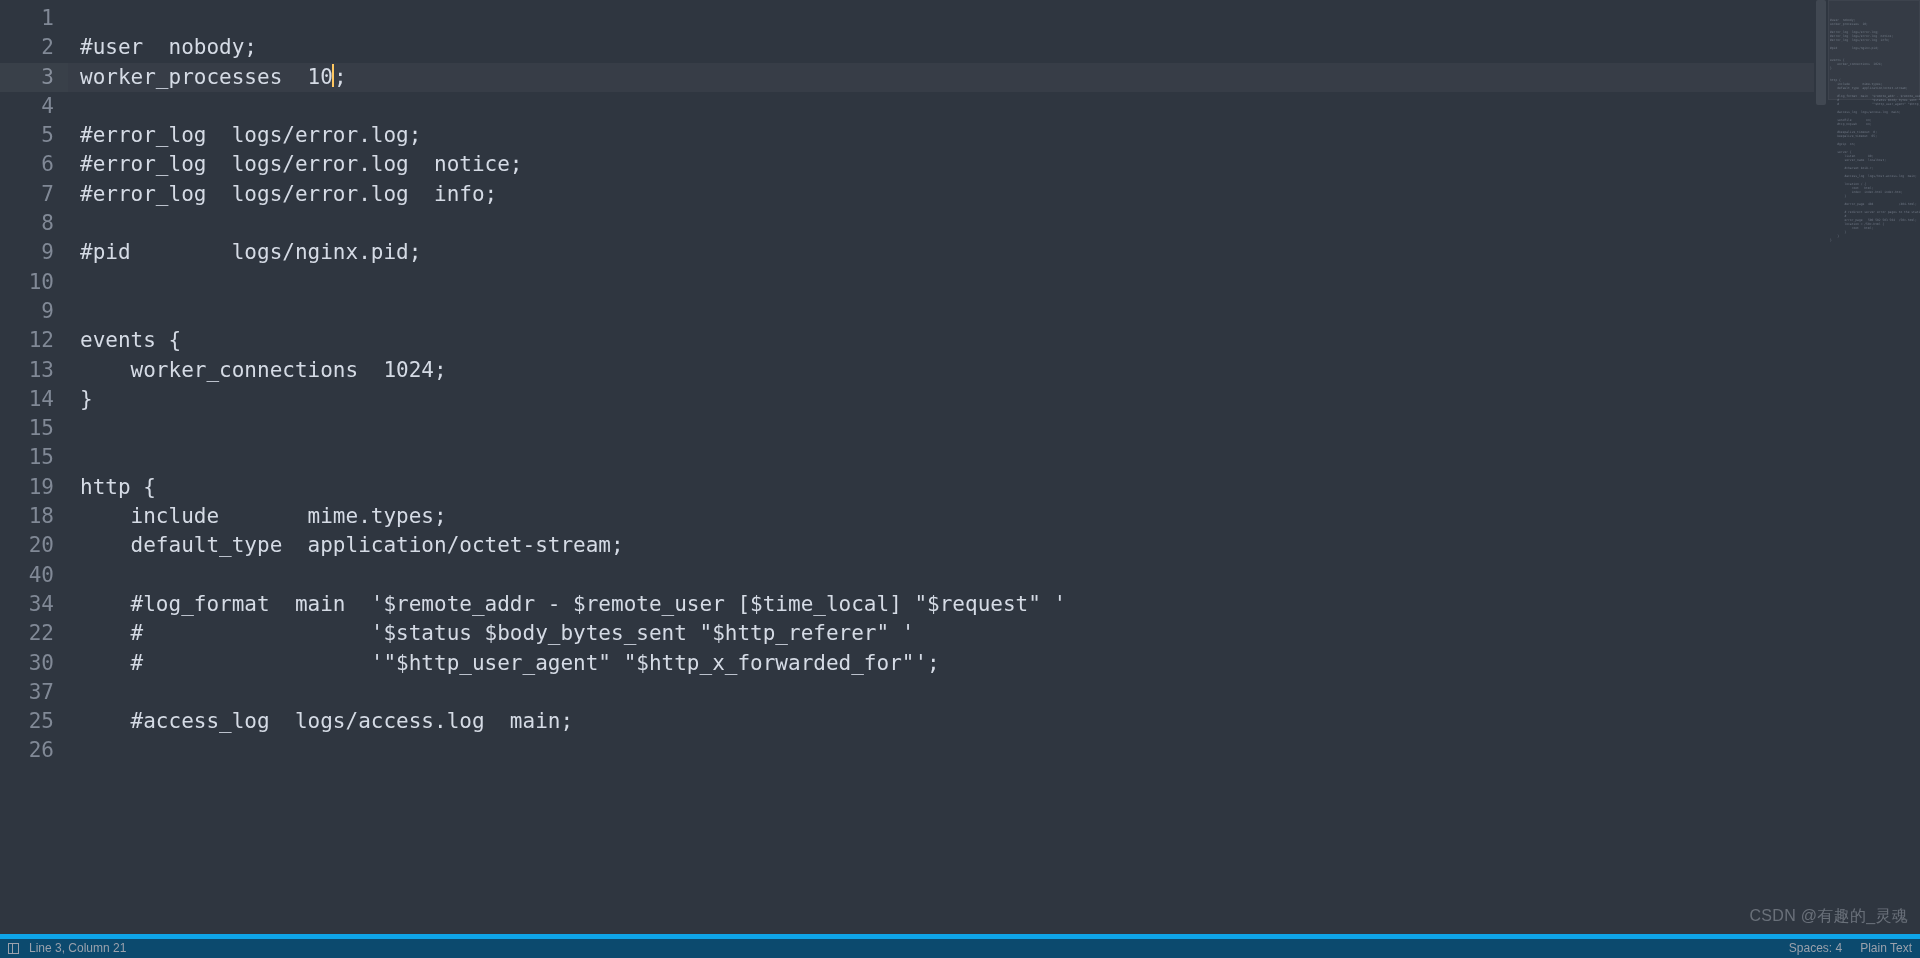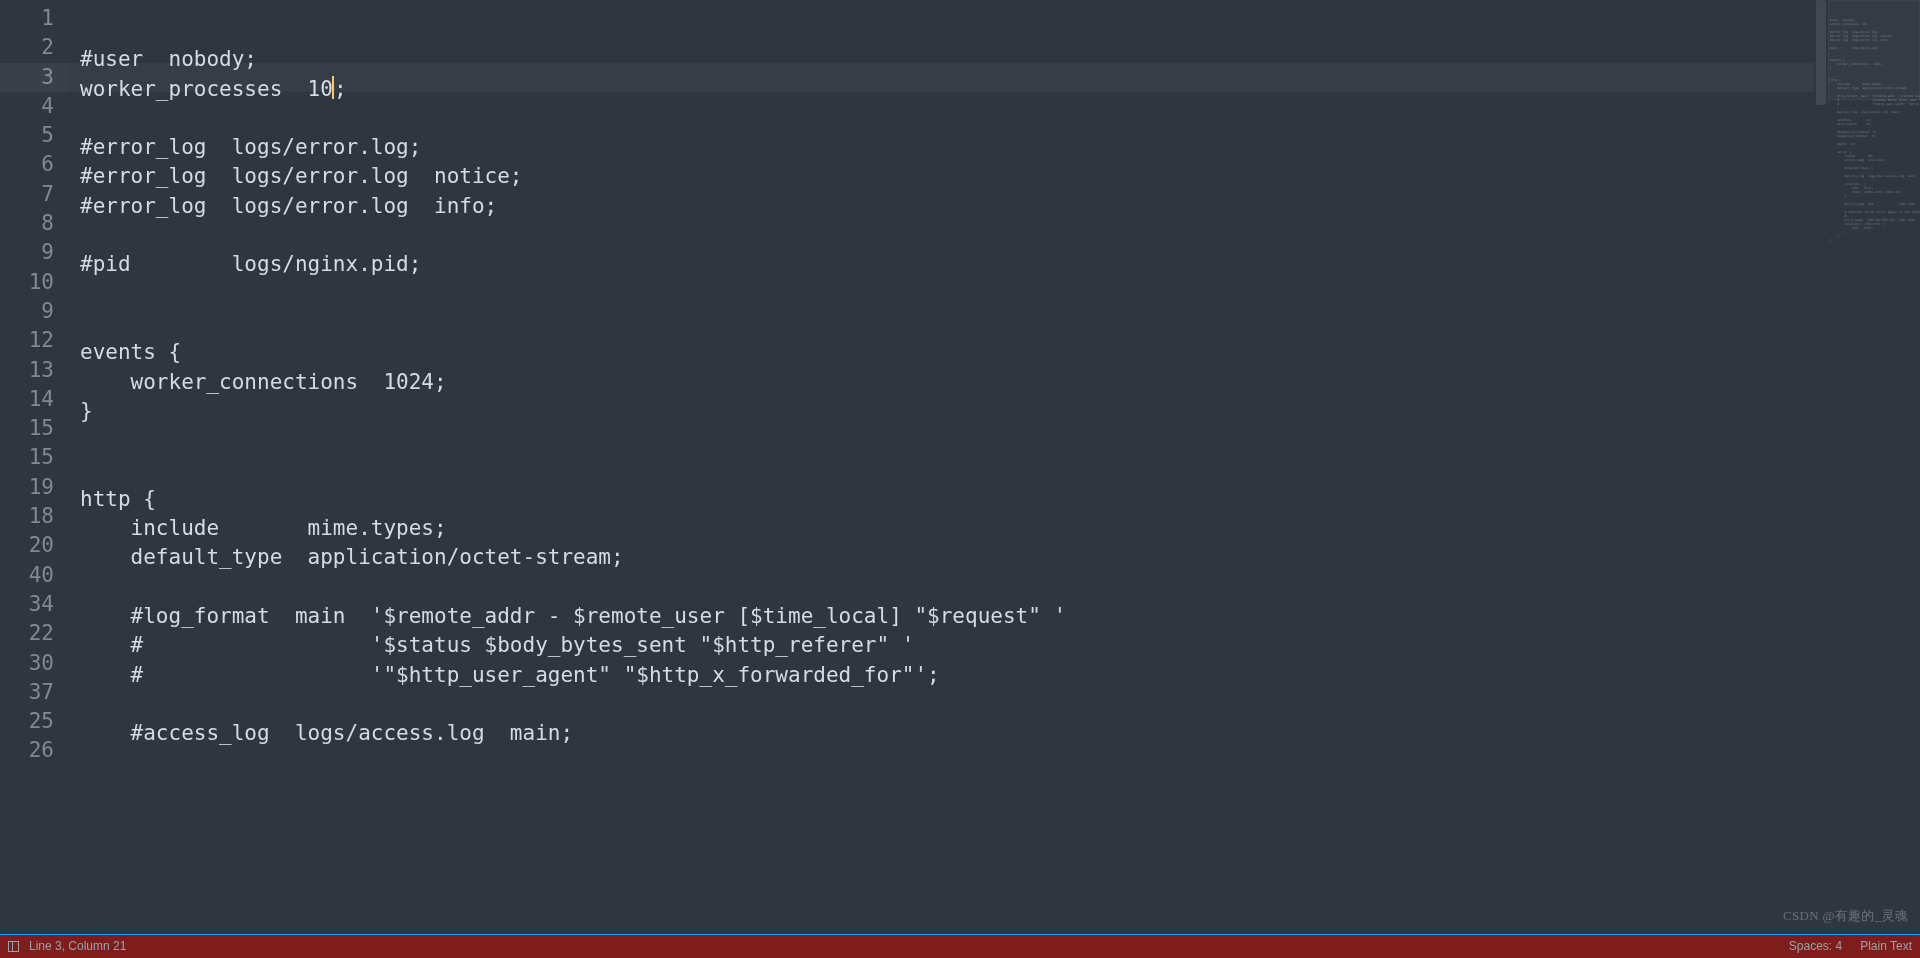--- a/index.html
+++ b/index.html
@@ -26,21 +26,21 @@
     flex: 0 0 auto;
     padding-top: 4px;
   }
   .gutter .ln {
     padding-right: 14px;
     height: 29.3px;
   }
   .code {
     flex: 1 1 auto;
     position: relative;
-    padding-top: 16px;
+    padding-top: 4px;
     white-space: pre;
     overflow: hidden;
   }
   
   .line-hl {
     position: absolute;
     left: 0; right: 0;
     height: 29.3px;
     background: rgba(255,255,255,0.04);
     z-index: 0;
@@ -100,22 +100,22 @@
     top: 0;
     height: 105px;
     background: rgba(200,205,215,0.12);
     border-radius: 2px;
   }
   
   .statusbar {
     position: absolute;
     left: 0; right: 0; bottom: 0;
     height: 24px;
-    background: #7f1d1d;
-    border-top: 1px solid #0ea5e9;
+    background: #0c4a6e;
+    border-top: 5px solid #0ea5e9;
     color: #9aa1ac;
     font-family: Arial, sans-serif;
     font-size: 12px;
     display: flex;
     align-items: center;
     padding: 0 8px;
   }
   .statusbar .sb-left  { display: flex; align-items: center; gap: 10px; }
   .statusbar .sb-right { margin-left: auto; display: flex; align-items: center; gap: 18px; }
   .statusbar .panel-icon {
@@ -127,22 +127,22 @@
     content: "";
     position: absolute;
     left: 3px; top: 0; bottom: 0;
     width: 1px;
     background: #9aa1ac;
   }
   .watermark {
     position: absolute;
     right: 12px;
     bottom: 28px;
-    font-family: Liberation Serif, serif;
-    font-size: 13px;
+    font-family: Liberation Sans, sans-serif;
+    font-size: 16px;
     color: rgba(215,220,228,0.35);
     letter-spacing: 0.3px;
     pointer-events: none;
   }
 </style>
 </head>
 <body>
 
 <div class="editor-viewport">
 

